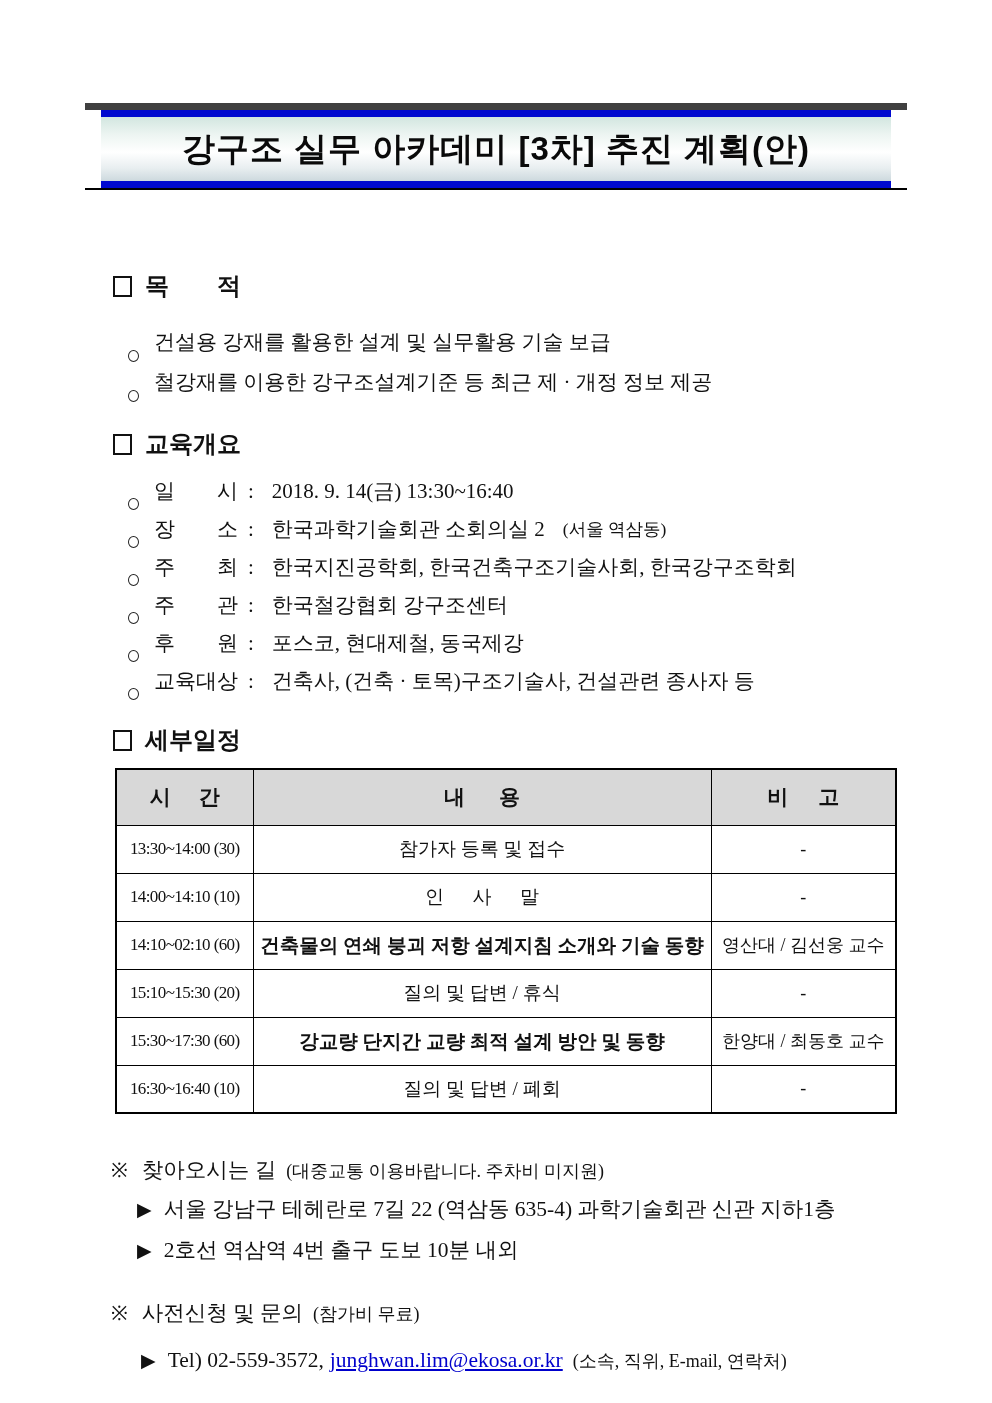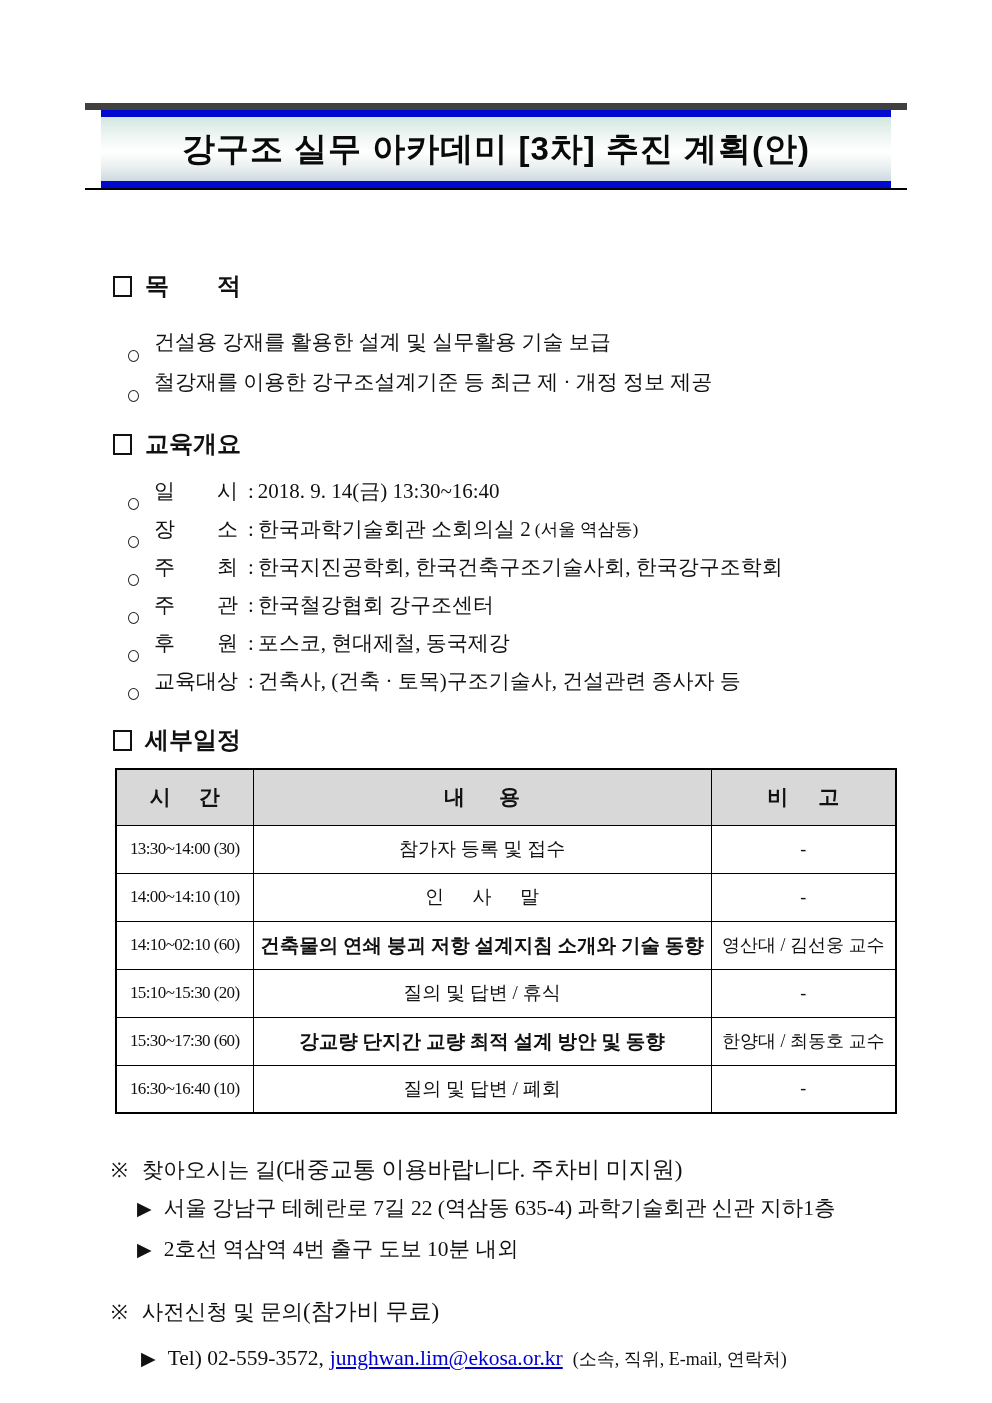--- a/index.html
+++ b/index.html
@@ -64,21 +64,21 @@
     width:11px; height:12px;
     border:1.6px solid #222;
     border-radius:50%;
     margin:14px 15px 0 0;
     flex:0 0 auto;
   }
   .ov-row { line-height:38px; }
   .ov-row .circ-icon { margin-top:13px; }
   .ov-label { width:84px; vertical-align:top; }
   .ov-colon { margin-left:10px; }
-  .ov-value { margin-left:4px; white-space:pre; }
+  .ov-value { margin-left:18px; white-space:pre; }
   .note-sm { font-size:17.5px; }
 
   
   table.schedule {
     margin:12px 0 0 30px;
     border-collapse:collapse;
     table-layout:fixed;
     width:780px;
     border:2.5px solid #000;
   }
@@ -94,21 +94,21 @@
   td.c-content.bold { font-weight:bold; font-size:19.5px; }
   td.c-note { font-size:18px; }
 
   
   .ref-row {
     display:flex; align-items:baseline;
     margin-left:26px;
     font-size:21.5px; line-height:36px;
   }
   .ref-mark { margin-right:14px; font-size:20px; }
-  .ref-note { margin-left:0; font-size:23px; }
+  .ref-note { margin-left:10px; font-size:18px; }
   .arrow-row {
     display:flex; align-items:baseline;
     margin-left:52px;
     font-size:21.5px; line-height:40px;
   }
   .arrow-icon { margin-right:12px; font-size:19px; line-height:40px; }
   .email-link { color:#0000cc; text-decoration:underline; margin:8px 6px; }
   .tel-suffix { font-size:18px; margin-left:4px; }
   .ws-pre { white-space:pre; }
 </style>

